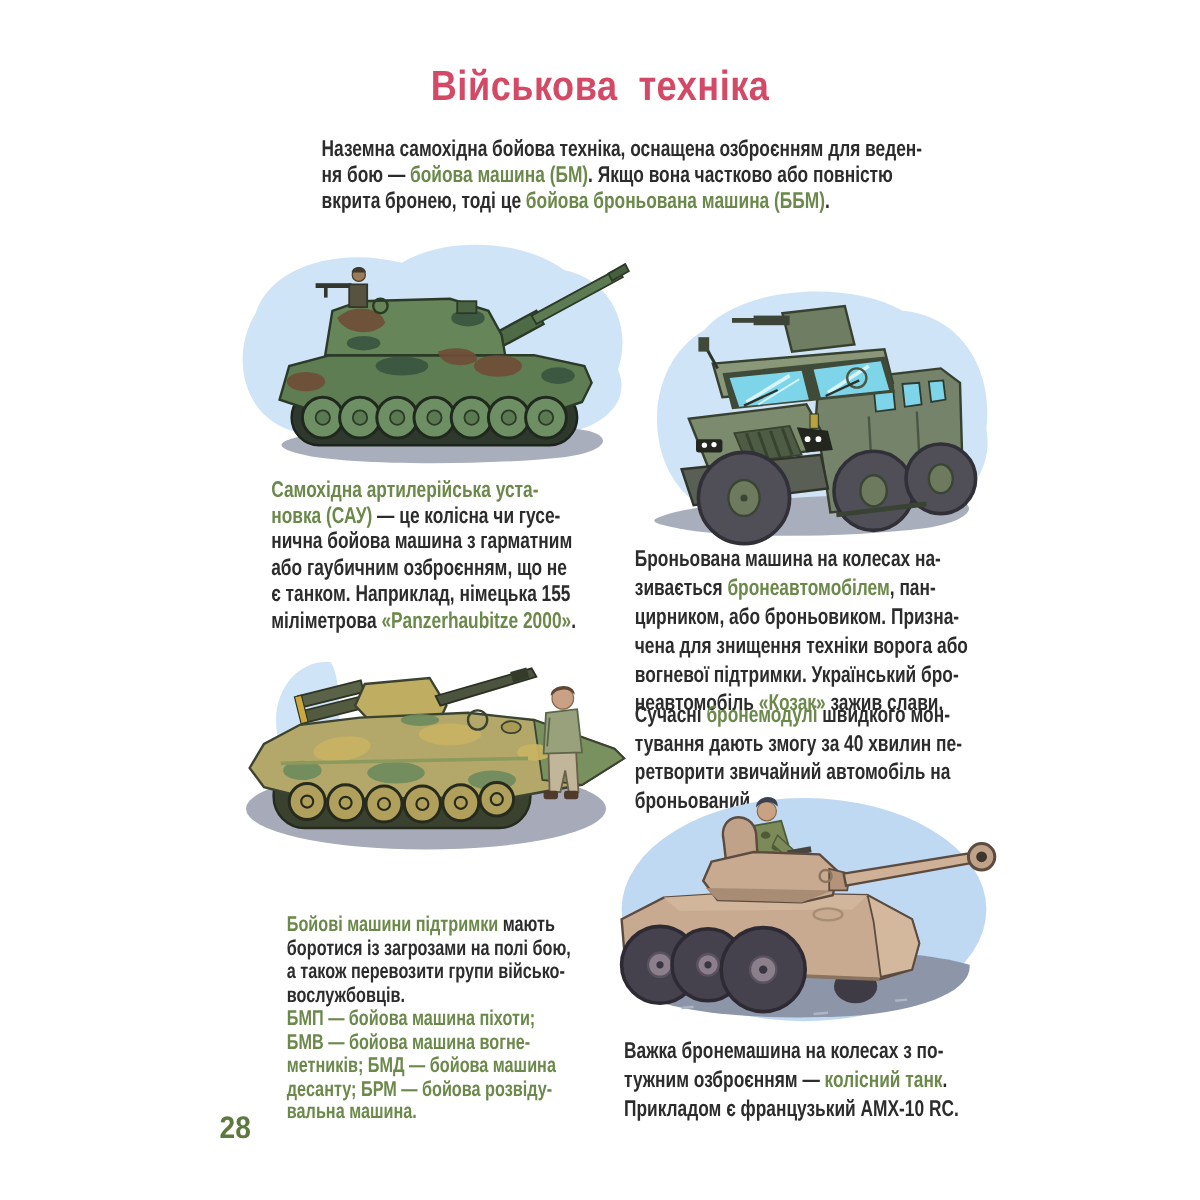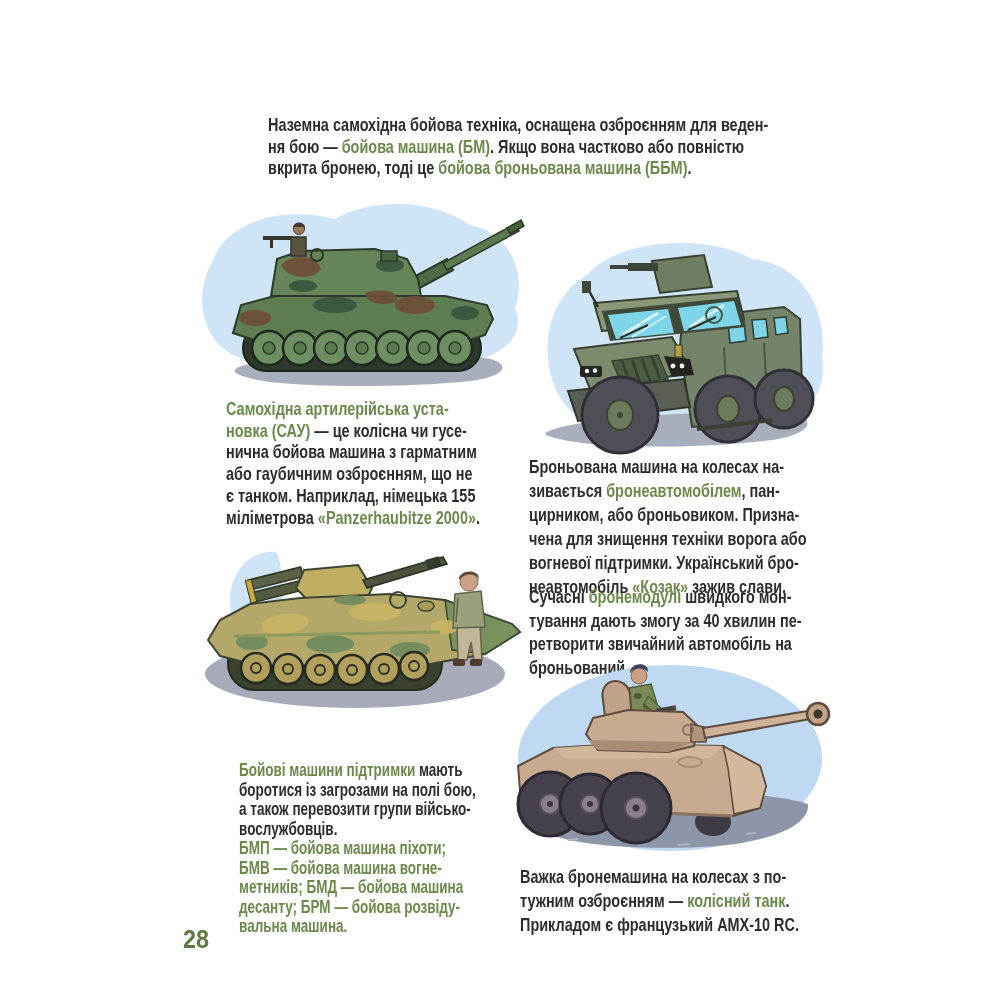--- a/index.html
+++ b/index.html
@@ -26,20 +26,23 @@
   #sau-illo{left:185px;top:192px;width:345px;height:202px;}
   #kozak-illo{left:532px;top:226px;width:300px;height:232px;}
   #bmp-illo{left:190px;top:531px;width:340px;height:212px;}
   #amx-illo{left:498px;top:657px;width:335px;height:202px;}
 </style>
 </head>
 <body>
 
 <div class="page">
 
+  <div id="title-wrap">
+    <span class="t">Військова техніка</span>
+  </div>
 
   <div id="intro" class="tb">
       <div class="line"><span>Наземна самохідна бойова техніка, оснащена озброєнням для веден-</span></div>
       <div class="line"><span>ня бою — </span><span class="g">бойова машина (БМ)</span><span>. Якщо вона частково або повністю</span></div>
       <div class="line"><span>вкрита бронею, тоді це </span><span class="g">бойова броньована машина (ББМ)</span><span>.</span></div>
     </div>
 
   <svg id="sau-illo" class="illo" viewBox="0 0 345 200">
     <path d="M55,165 C15,150 8,100 28,68 C40,30 95,12 150,26 C185,4 250,6 285,32 C325,40 342,80 330,115 C345,150 300,175 255,168 C200,190 110,185 55,165 Z" fill="#cfe4f7"></path>
     <path d="M60,172 C110,158 250,156 305,166 C328,172 318,184 285,188 C210,196 100,194 68,186 C45,181 45,176 60,172 Z" fill="#a9aebc"></path>

